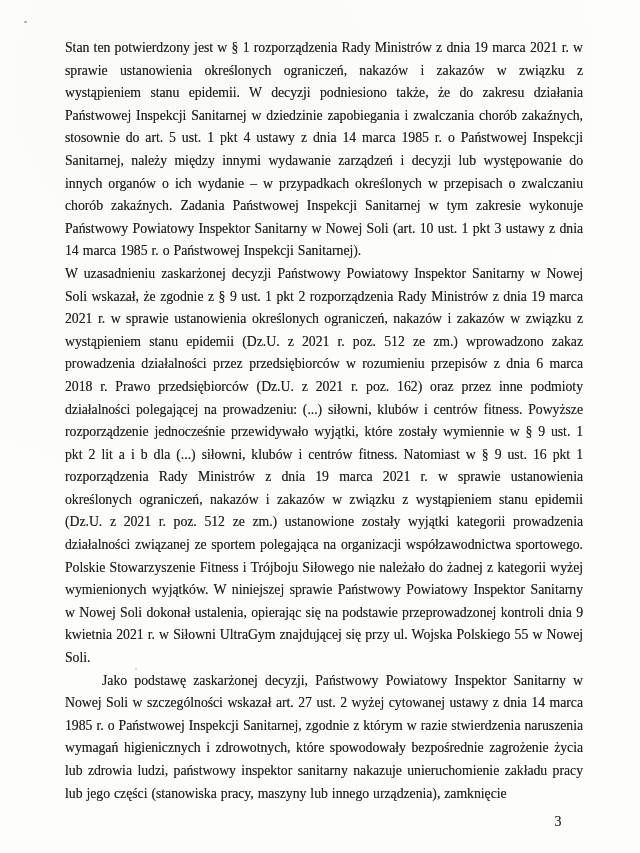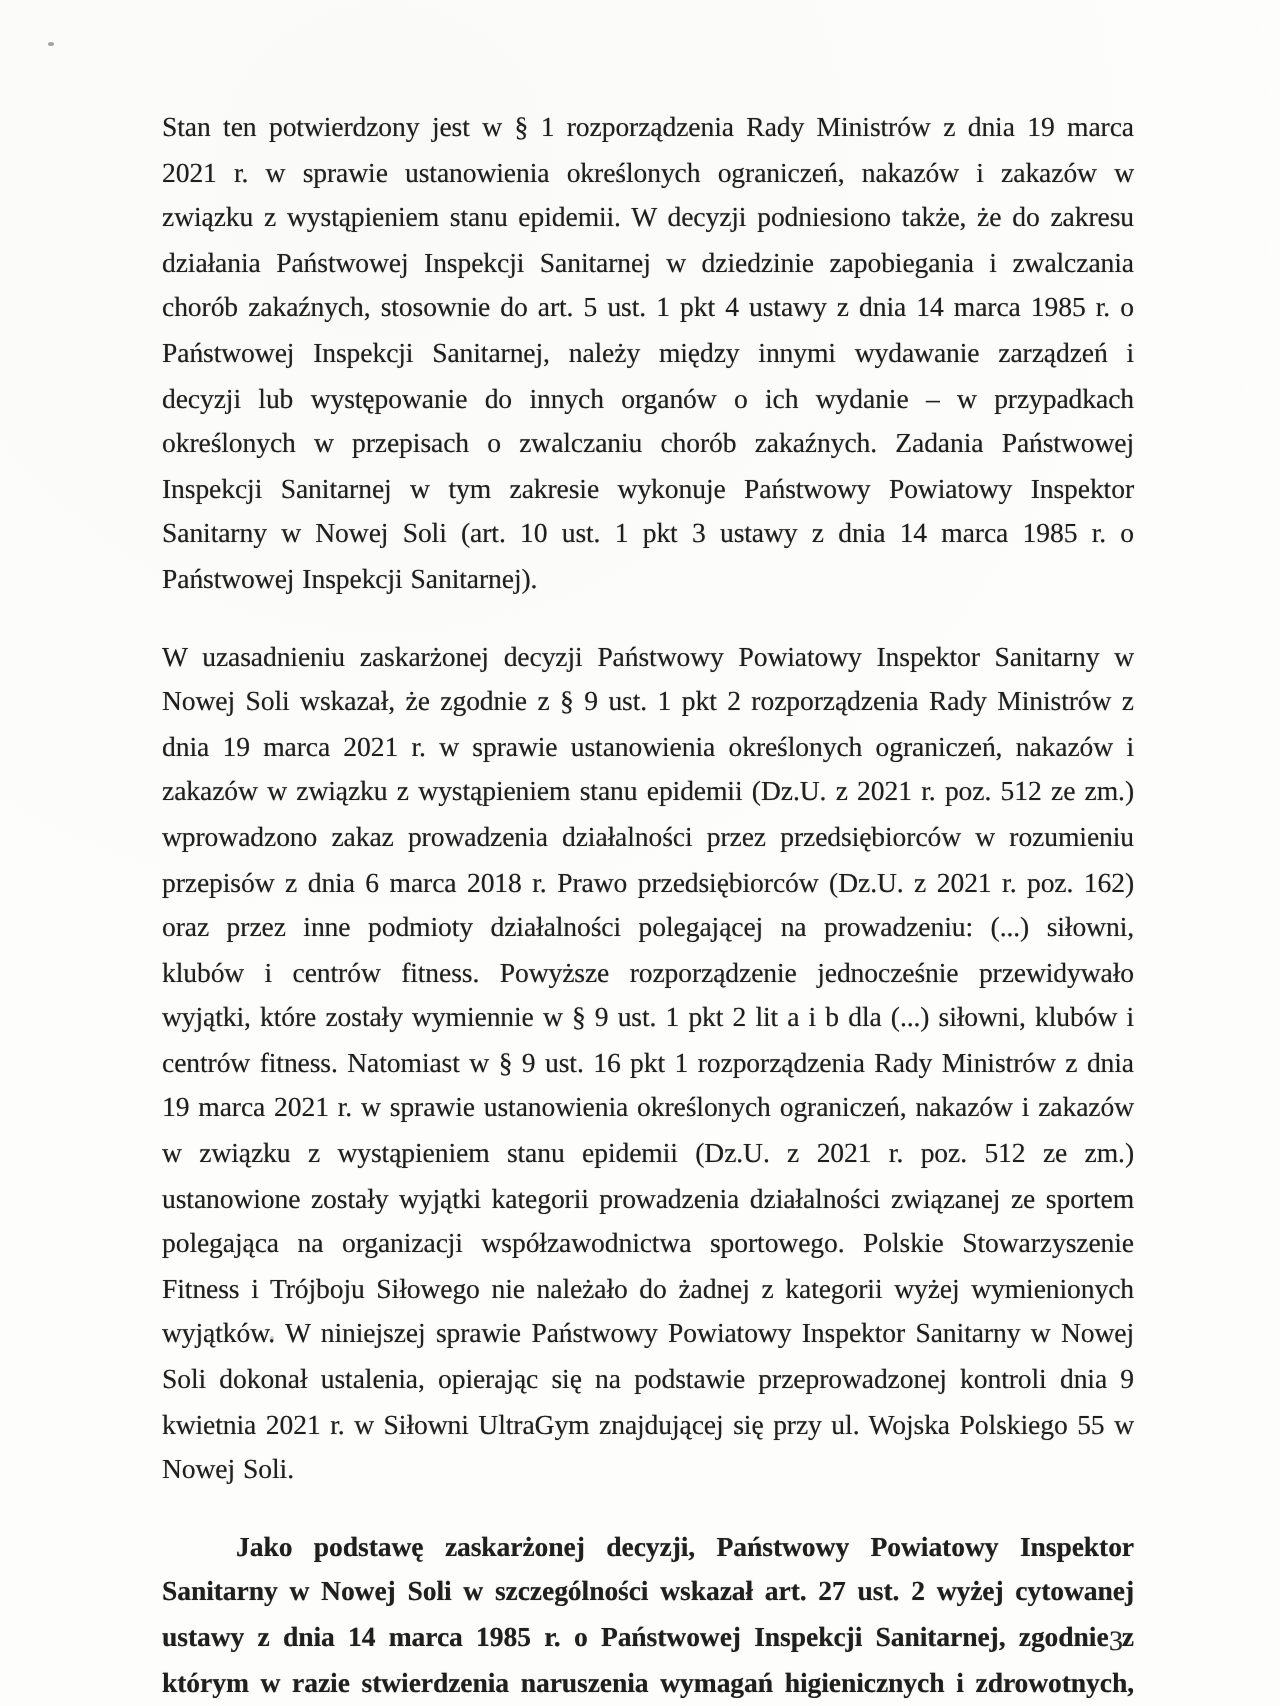--- a/index.html
+++ b/index.html
@@ -29,26 +29,25 @@
     color: #1f1f1f;
     font-size: 13.8px;
     line-height: 22.6px;
     text-align: justify;
     text-justify: inter-word;
     letter-spacing: -0.05px;
     word-spacing: 0.6px;
     text-shadow: 0 0 0.45px rgba(30,30,30,0.55);
   }
   .para {
-    margin: 16px;
+    margin: 0;
     padding: 0;
   }
   .para.indented {
     text-indent: 37px;
-    font-weight: bold;
   }
   .page-number {
     position: absolute;
     left: 548px;
     top: 812px;
     width: 20px;
     text-align: center;
     color: #2a2a2a;
     font-size: 14px;
     line-height: 20px;

